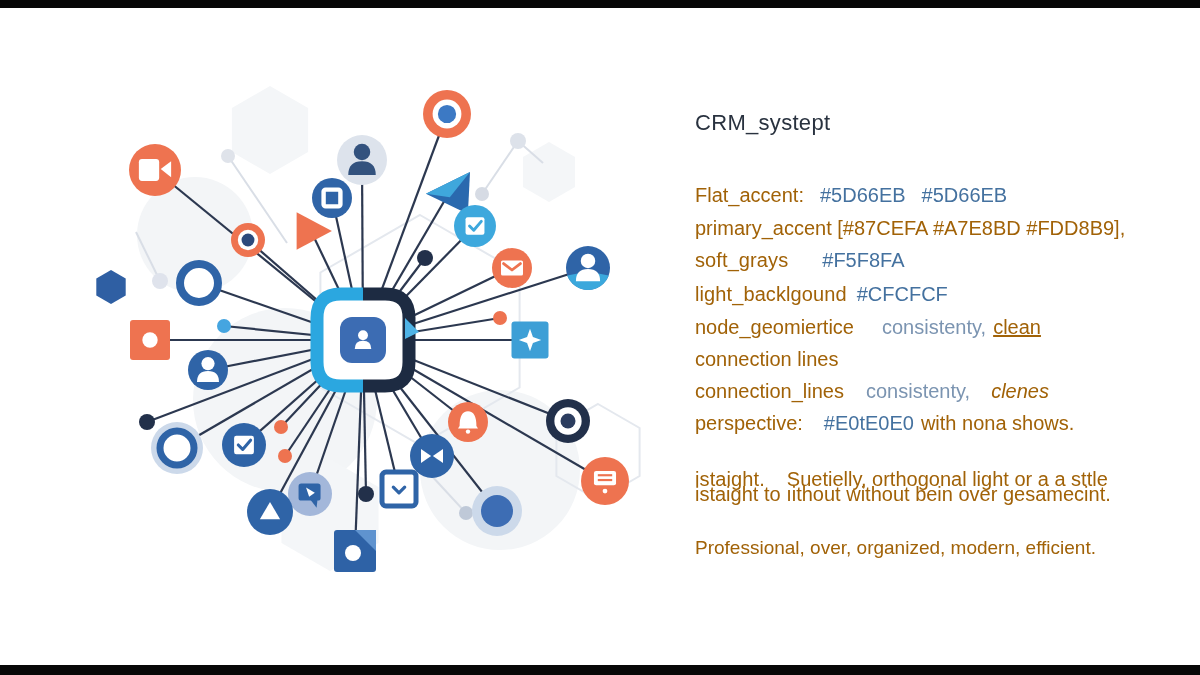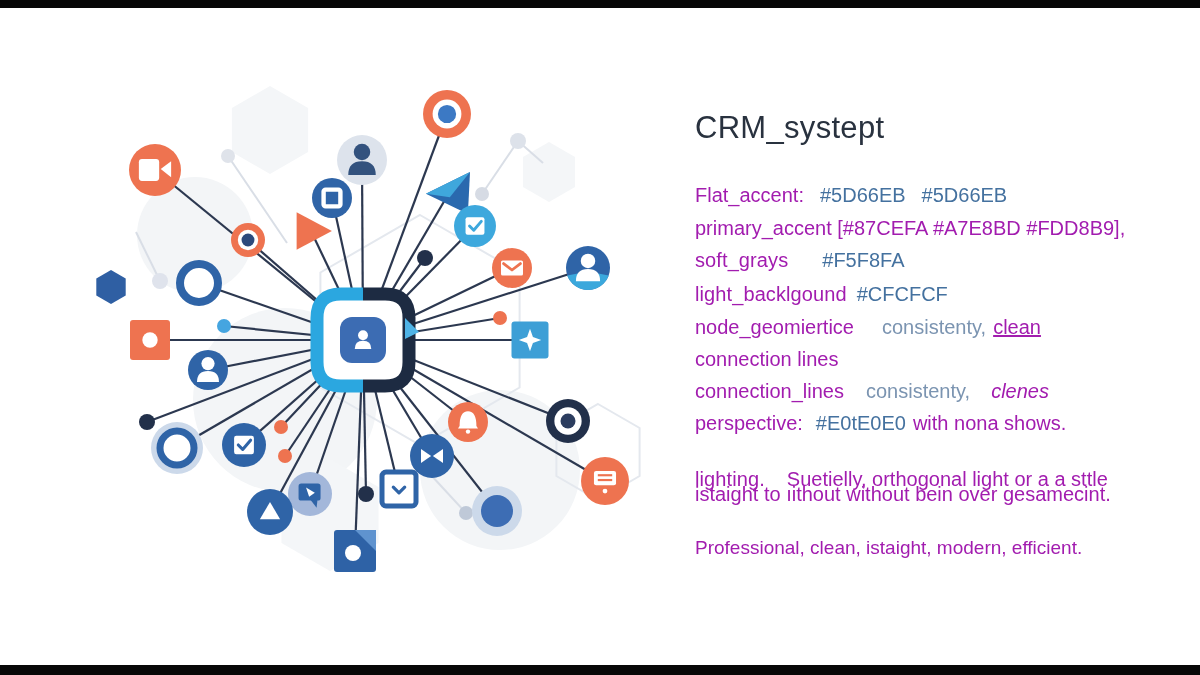--- a/index.html
+++ b/index.html
@@ -6,26 +6,26 @@
   body{
     width:1200px;height:675px;position:relative;overflow:hidden;
     background:#ffffff;font-family:"Liberation Sans","DejaVu Sans",sans-serif;
   }
   .bar{position:absolute;left:0;width:1200px;background:#070707;}
   #bar-top{top:0;}
   #bar-bottom{bottom:0;}
   #diagram-wrap{position:absolute;left:0;top:0;width:690px;height:675px;}
   #panel{position:absolute;left:695px;top:0;width:500px;height:675px;}
   .title{
-    position:absolute;left:0;top:110px;font-size:31px;font-weight:500;
+    position:absolute;left:0;top:110px;font-size:22px;font-weight:500;
     color:#29323f;letter-spacing:.3px;
   }
   .line{position:absolute;left:0;white-space:nowrap;font-size:20px;color:#36425a;}
   .line span{display:inline-block;}
-  .c-dark{color:#a21caf;}
+  .c-dark{color:#a16207;}
   .c-blue{color:#44719f;}
   .c-lightblue{color:#7b94b1;text-align:right;}
   .w6{font-weight:400;letter-spacing:.1px;}
   .sz-s{font-size:19px;}
 </style>
 </head>
 <body>
 
 <div class="bar" id="bar-top" style="height: 8px;"></div>
 <div class="bar" id="bar-bottom" style="height: 10px;"></div>
@@ -170,20 +170,20 @@
 <div id="panel">
   <div class="title">CRM_systept</div>
   <div id="spec-lines">
       <div class="line" style="top: 184px;"><span class="c-dark">Flat_accent:</span><span class="c-blue" style="margin-left: 16px;">#5D66EB</span><span class="c-blue" style="margin-left: 16px;">#5D66EB</span></div>
       <div class="line" style="top: 217px;"><span class="c-dark">primary_accent [#87CEFA #A7E8BD #FDD8B9],</span></div>
       <div class="line" style="top: 249px;"><span class="c-dark w6">soft_grays</span><span class="c-blue" style="margin-left: 34px;">#F5F8FA</span></div>
       <div class="line" style="top: 283px;"><span class="c-dark w6">light_backlgound</span><span class="c-blue" style="margin-left: 10px;">#CFCFCF</span></div>
       <div class="line" style="top: 316px;"><span class="c-dark">node_geomiertice</span><span class="c-lightblue" style="margin-left: 28px;">consistenty,</span><span class="c-dark" style="margin-left: 7px; text-decoration: underline;">clean</span></div>
       <div class="line" style="top: 348px;"><span class="c-dark">connection lines</span></div>
       <div class="line" style="top: 380px;"><span class="c-dark">connection_lines</span><span class="c-lightblue" style="margin-left: 22px;">consistenty,</span><span class="c-dark" style="margin-left: 21px; font-style: italic;">clenes</span></div>
-      <div class="line" style="top: 412px;"><span class="c-dark">perspective:</span><span class="c-blue" style="margin-left: 13px;">#E0tE0E0</span><span class="c-dark" style="margin-left: 7px;">with nona shows.</span></div>
+      <div class="line" style="top: 412px;"><span class="c-dark">perspective:</span><span class="c-blue" style="margin-left: 21px;">#E0tE0E0</span><span class="c-dark" style="margin-left: 7px;">with nona shows.</span></div>
     </div>
   <div id="para-lines">
-      <div class="line" style="top: 468px;"><span class="c-dark w6">lighting.</span><span class="c-dark" style="margin-left: 22px;">Suetielly, orthogonal light or a a sttle</span></div>
+      <div class="line" style="top: 468px;"><span class="c-dark w6">istaight.</span><span class="c-dark" style="margin-left: 22px;">Suetielly, orthogonal light or a a sttle</span></div>
       <div class="line" style="top: 483px;"><span class="c-dark">istaight to ıithout without bein over gesamecint.</span></div>
-      <div class="line" style="top: 536px;"><span class="c-dark sz-s">Professional, clean, istaight, modern, efficient.</span></div>
+      <div class="line" style="top: 536px;"><span class="c-dark sz-s">Professional, over, organized, modern, efficient.</span></div>
     </div>
 </div>
 
 </body></html>

